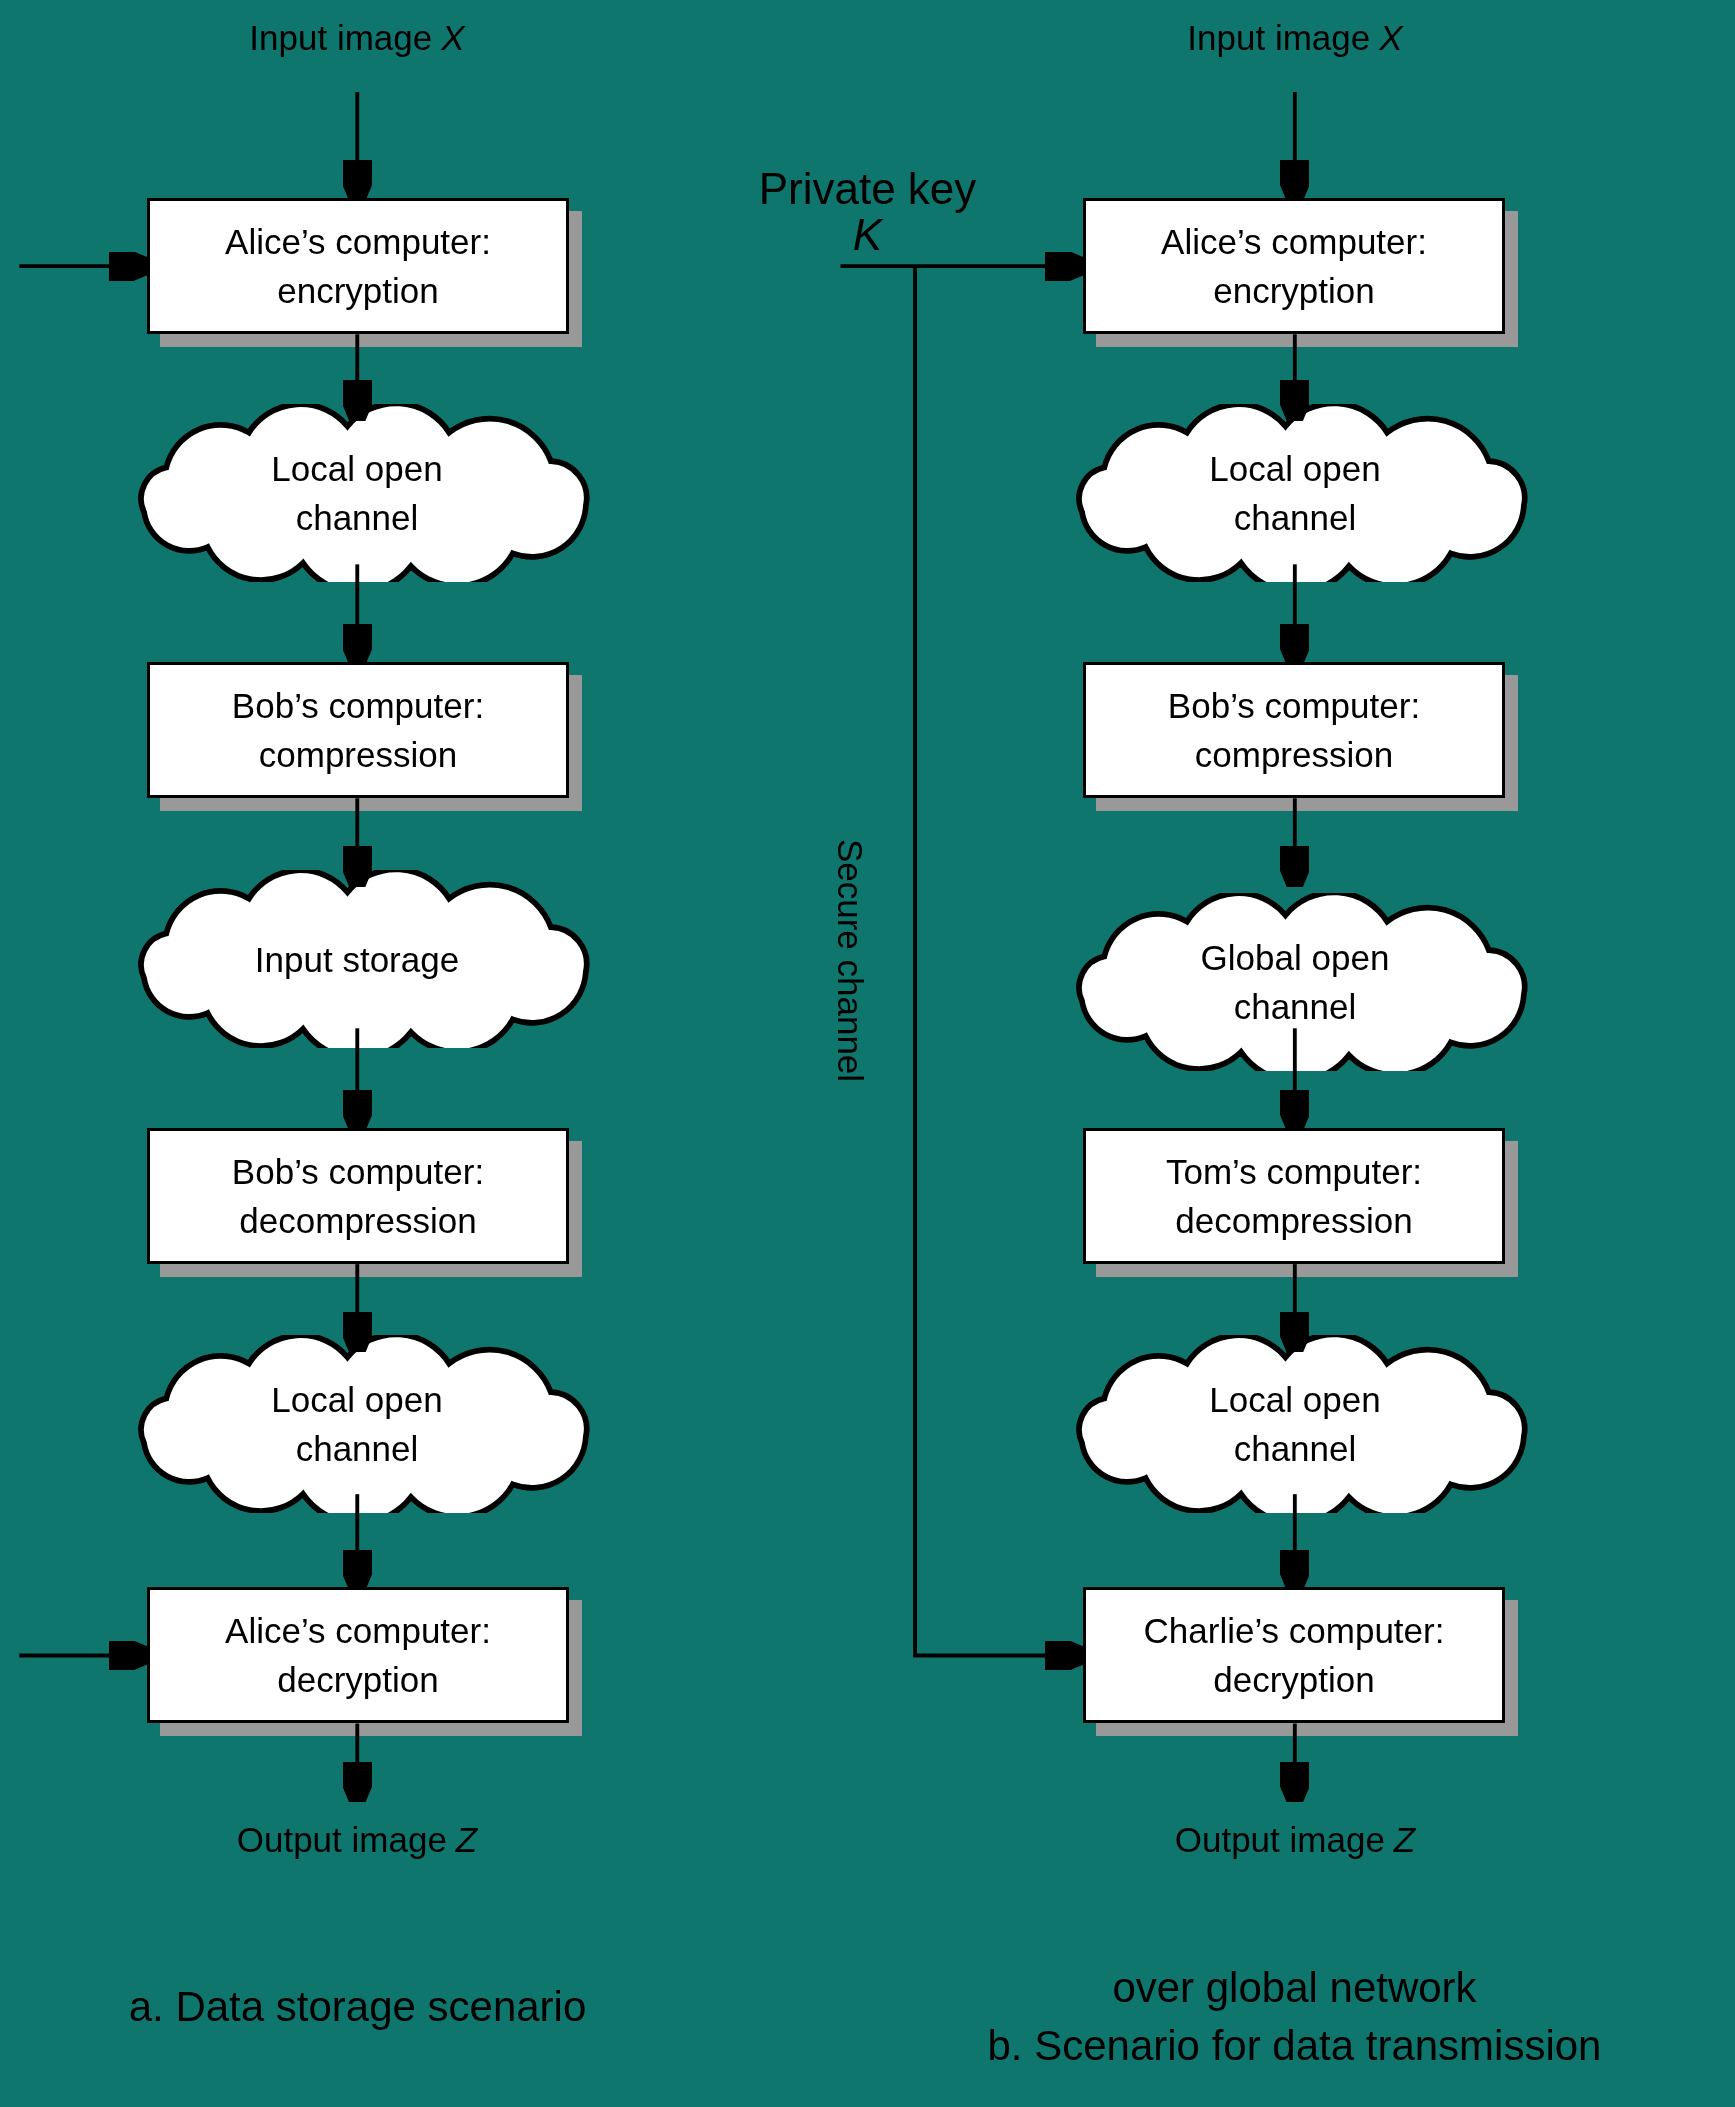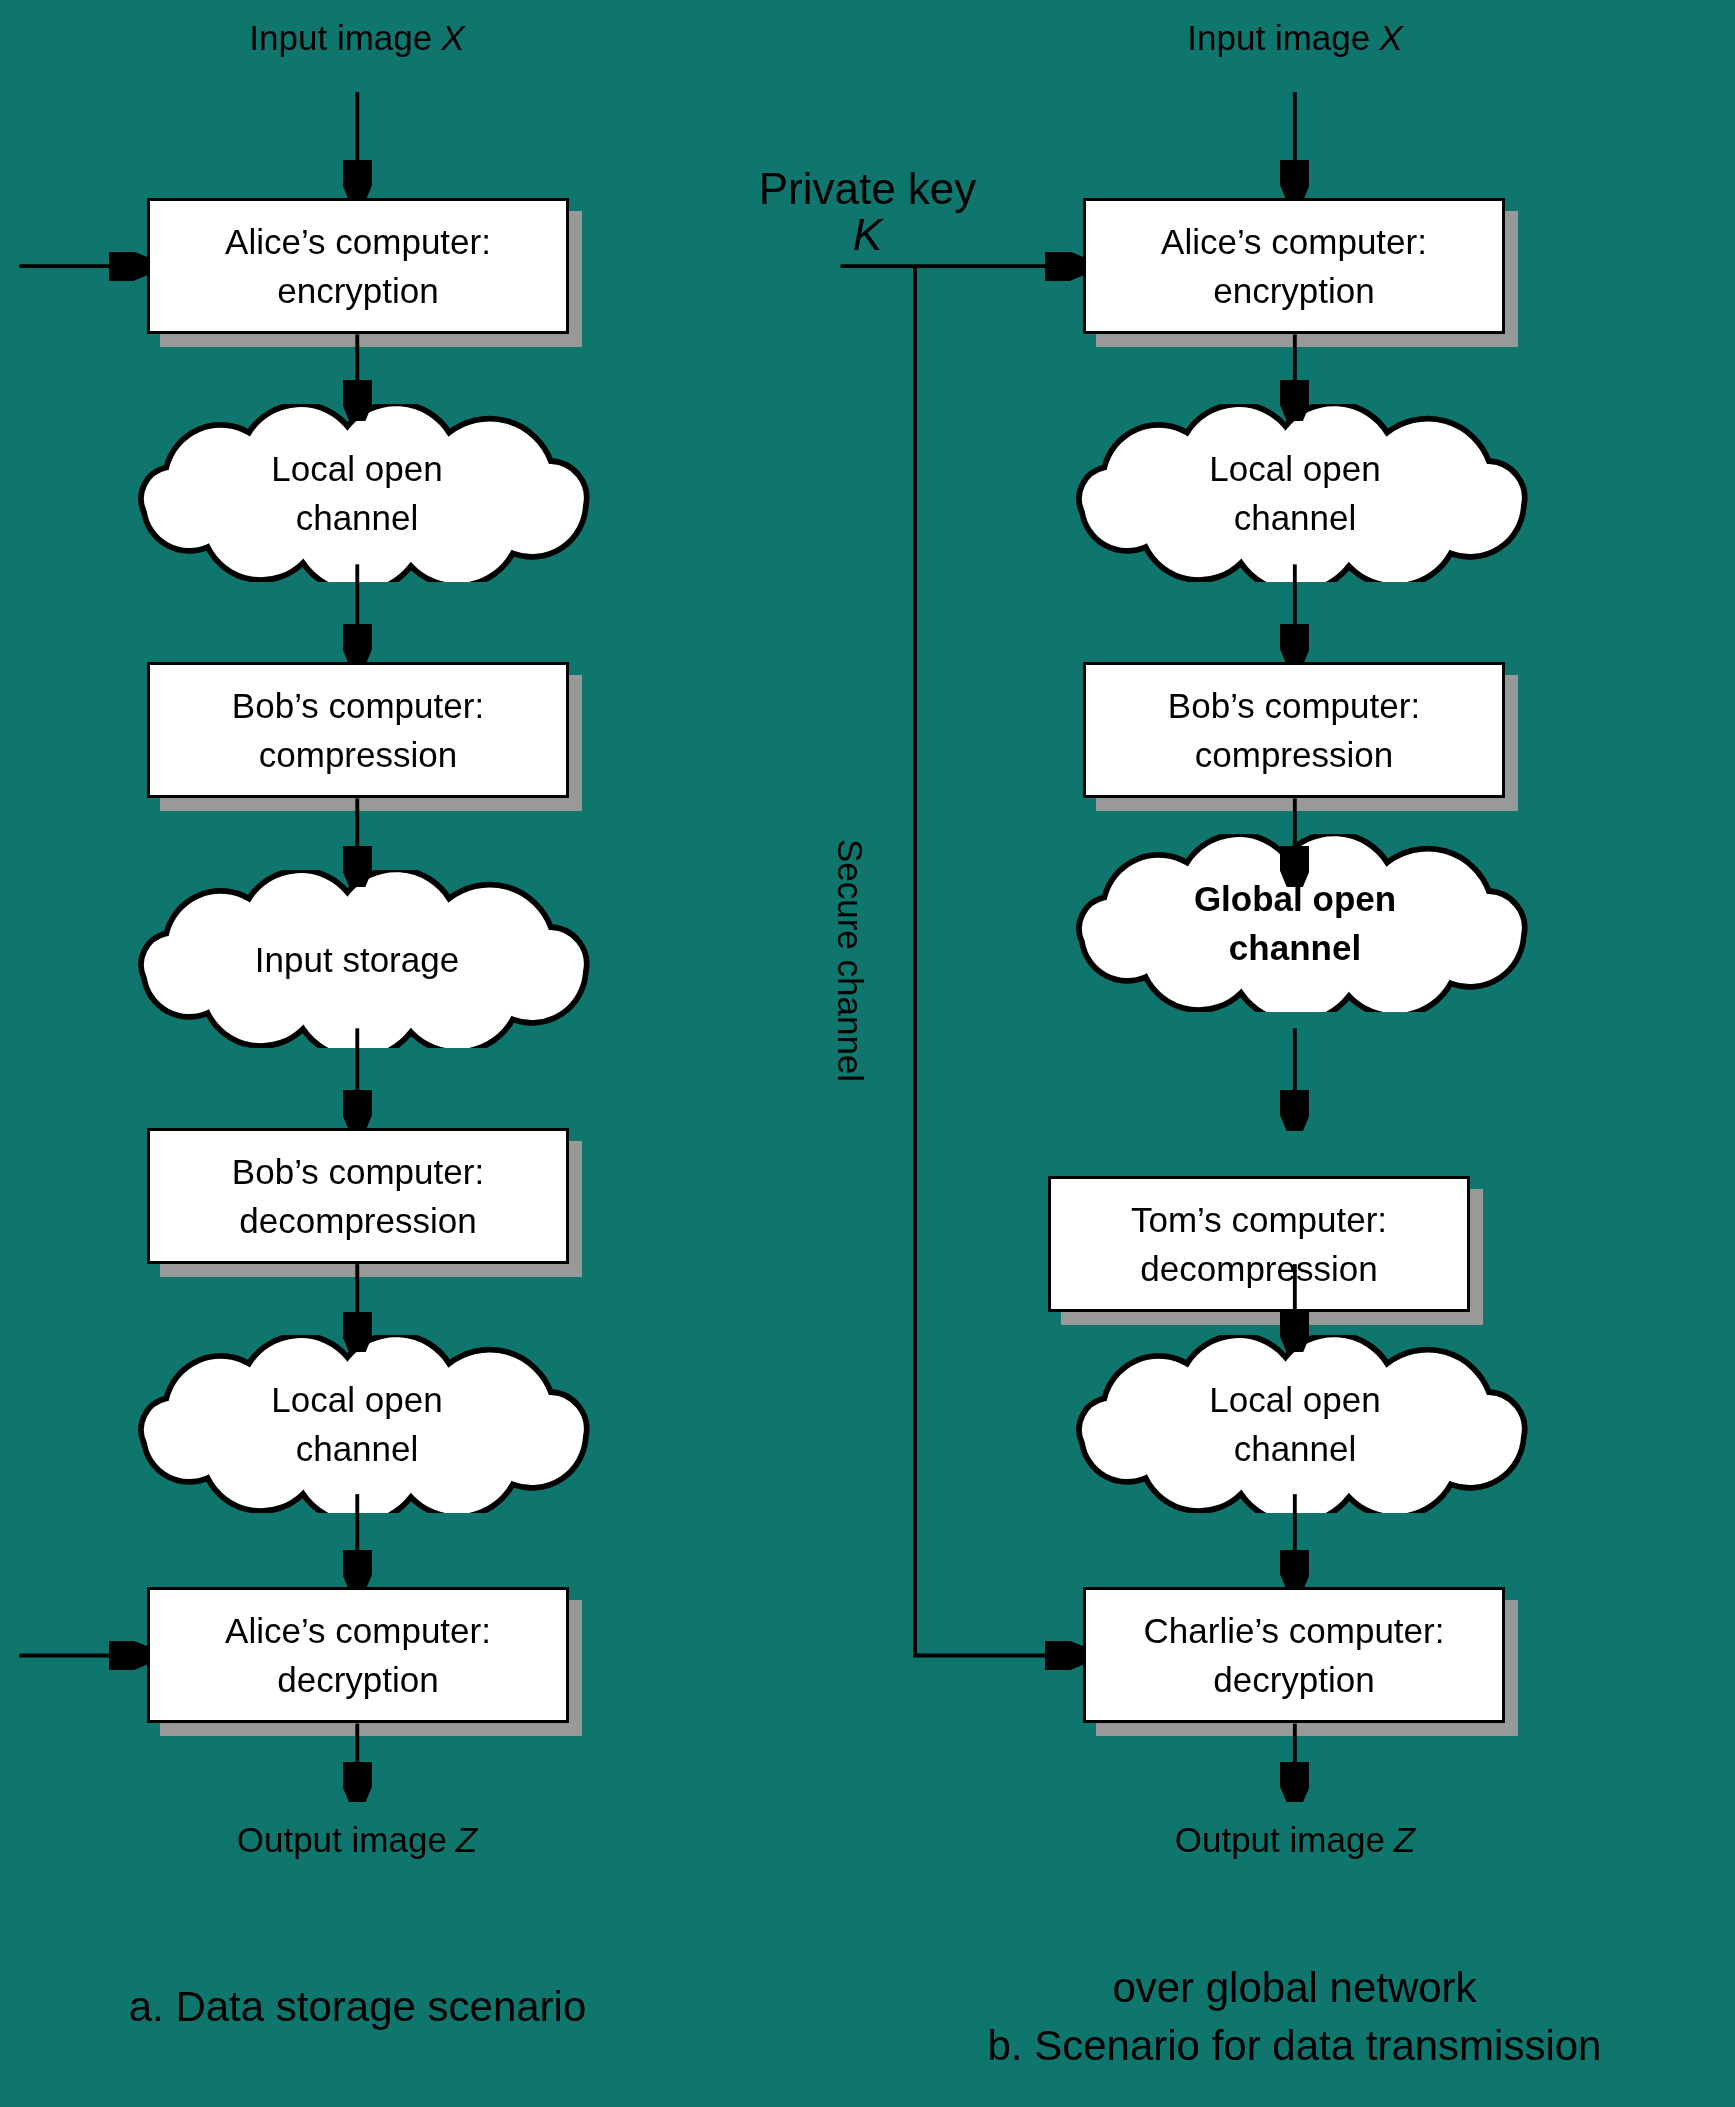--- a/index.html
+++ b/index.html
@@ -144,31 +144,31 @@
       <div class="cloudline">Local open</div>
       <div class="cloudline">channel</div>
     </div>
   </div>
 
   <div class="box" style="left:1083px; top:662px;">
     <div class="boxline">Bob’s computer:</div>
     <div class="boxline">compression</div>
   </div>
 
-  <div class="cloud" style="left:1041px; top:834px;font-weight:bold;">
+  <div class="cloud" style="left:1041px; top:893px;">
     <svg class="cloudshape" viewBox="0 0 790 280">
         <use href="#cloudpath"></use>
       </svg>
     <div class="cloudtext">
       <div class="cloudline">Global open</div>
       <div class="cloudline">channel</div>
     </div>
   </div>
 
-  <div class="box" style="left:1048px; top:1128px;margin-top:48px;">
+  <div class="box" style="left:1083px; top:1128px;">
     <div class="boxline">Tom’s computer:</div>
     <div class="boxline">decompression</div>
   </div>
 
   <div class="cloud" style="left:1041px; top:1335px;">
     <svg class="cloudshape" viewBox="0 0 790 280">
         <use href="#cloudpath"></use>
       </svg>
     <div class="cloudtext">
       <div class="cloudline">Local open</div>

